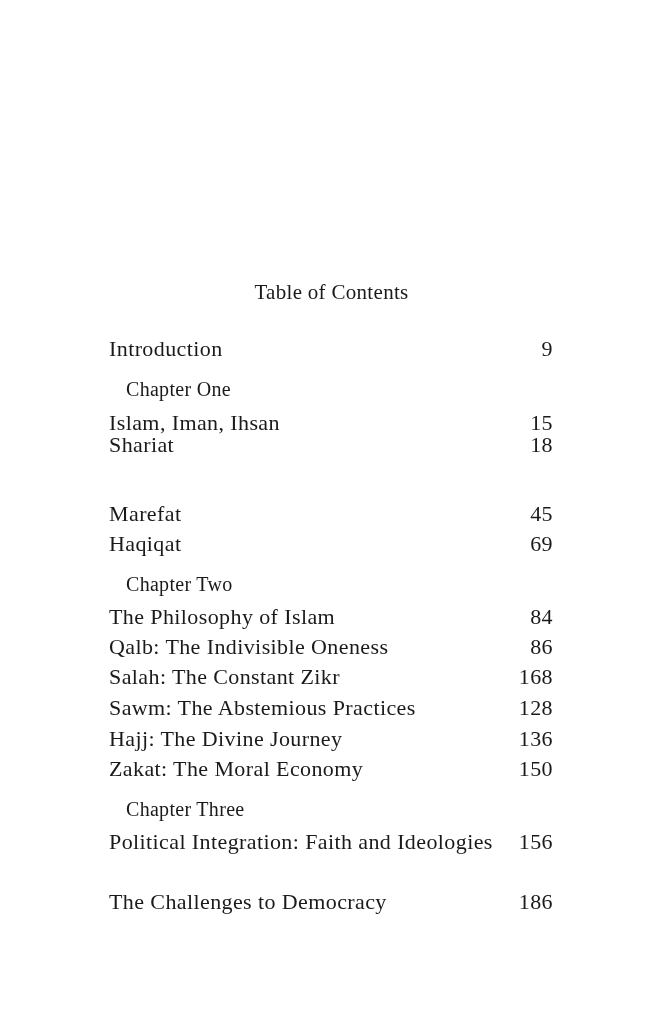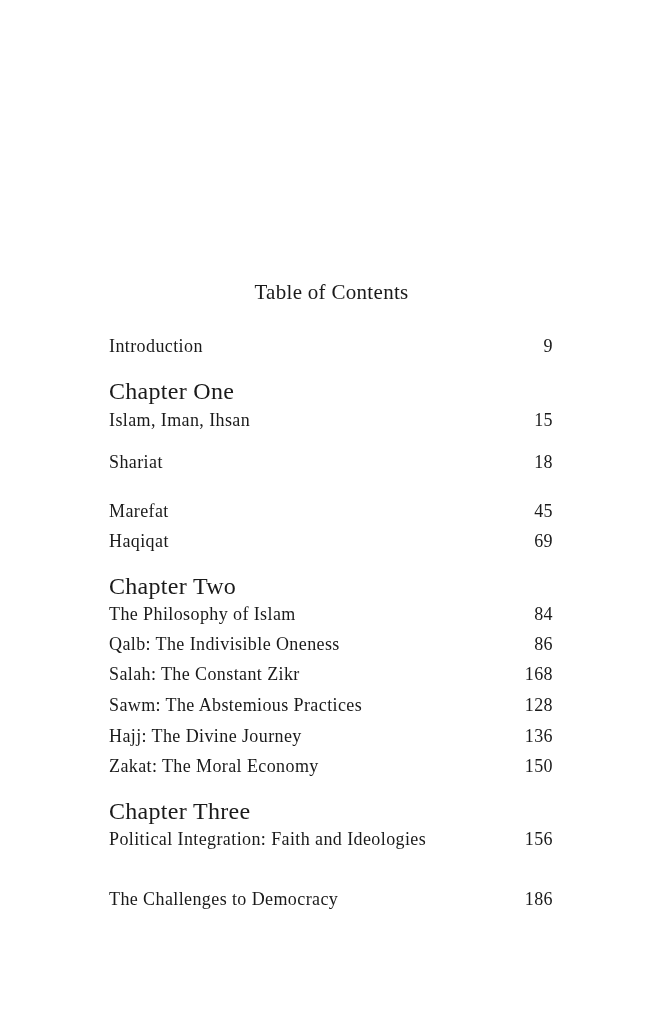--- a/index.html
+++ b/index.html
@@ -2,41 +2,41 @@
 <html><head>
 <meta charset="utf-8">
 <style>
   html, body { margin:0; padding:0; background:#ffffff; }
   body { width:663px; height:1024px; position:relative; overflow:hidden;
          font-family:"Liberation Serif","DejaVu Serif",serif; color:#1a1a1a; }
   .page { position:absolute; left:0; top:0; width:663px; height:1024px; }
   .title { position:absolute; top:280px; left:0; width:663px; text-align:center;
            font-size:21px; letter-spacing:0.3px; }
   .row { position:absolute; left:109px; width:444px; height:26px;
-         font-size:18px; letter-spacing:0.4px; display:flex; justify-content:space-between; align-items:flex-start; }
-  .chap { position:absolute; left:109px; font-size:24px; letter-spacing:0.3px; }
+         font-size:22px; letter-spacing:0.4px; display:flex; justify-content:space-between; align-items:flex-start; }
+  .chap { position:absolute; left:126px; font-size:20px; letter-spacing:0.3px; }
   .num { text-align:right; }
 </style>
 </head>
 <body>
 
 <div class="page">
   <div class="title">Table of Contents</div>
 
   <div class="row" style="top:336px">
     <span>Introduction</span>
     <span class="num">9</span>
   </div>
 
   <div class="chap" style="top:378px">Chapter One</div>
   <div class="row" style="top:410px">
       <span>Islam, Iman, Ihsan</span>
       <span class="num">15</span>
     </div>
-  <div class="row" style="top:452px">
+  <div class="row" style="top:432px">
       <span>Shariat</span>
       <span class="num">18</span>
     </div>
   <div class="row" style="top:501px">
       <span>Marefat</span>
       <span class="num">45</span>
     </div>
   <div class="row" style="top:531px">
       <span>Haqiqat</span>
       <span class="num">69</span>

